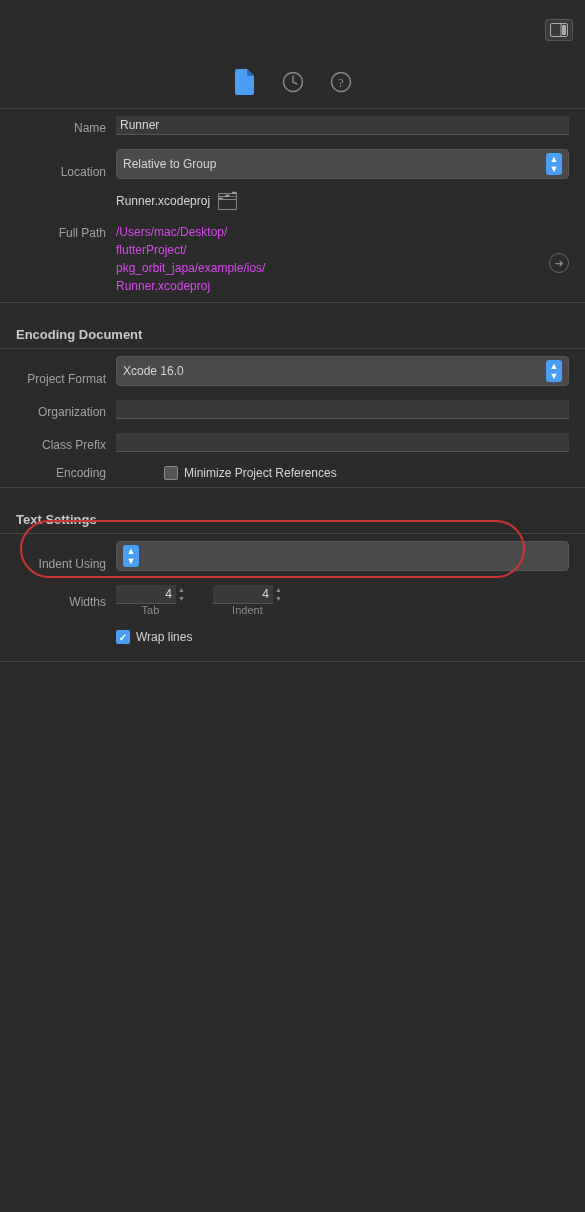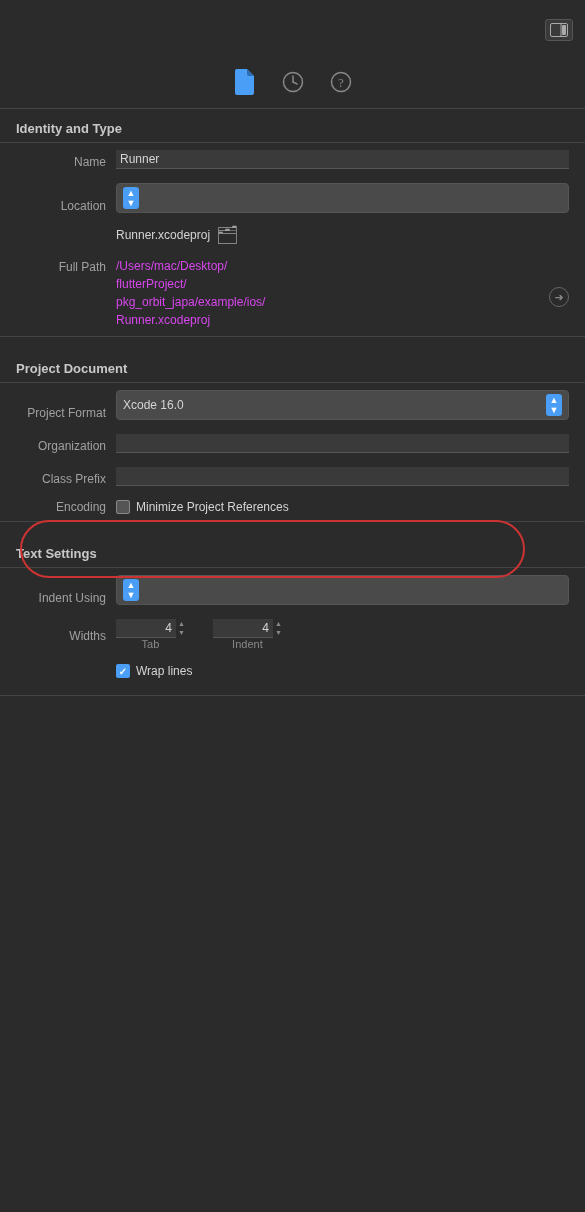--- a/index.html
+++ b/index.html
@@ -188,20 +188,21 @@
     .full-divider {
       height: 1px;
       background: #444;
       margin: 0;
     }
 
     .checkbox-row {
       display: flex;
       align-items: center;
       padding: 7px 16px;
+      gap: 48px;
     }
 
     .checkbox-label-col {
       width: 100px;
       text-align: right;
       padding-right: 10px;
       color: #a0a0a0;
       font-size: 12px;
       flex-shrink: 0;
     }
@@ -326,33 +327,33 @@
       </svg>
     </div>
     <div class="tab-icon">
       <svg width="22" height="22" viewBox="0 0 22 22" fill="none">
         <circle cx="11" cy="11" r="9.5" stroke="#888" stroke-width="1.5" fill="none"></circle>
         <text x="11" y="16" text-anchor="middle" fill="#888" font-size="13" font-family="serif">?</text>
       </svg>
     </div>
   </div>
 
-  <div class="section-header">Identity and Type</div>
 
   <div class="field-row">
     <div class="field-label">Name</div>
     <div class="field-value">
       <input type="text" class="text-input" value="Runner" style="">
     </div>
   </div>
 
   <div class="field-row">
     <div class="field-label">Location</div>
     <div class="field-value">
       <div class="select-wrapper">
+        <span class="select-label">Relative to Group</span>
         <div class="blue-stepper">
           <span class="blue-stepper-arrow">▲</span>
           <span class="blue-stepper-arrow">▼</span>
         </div>
       </div>
     </div>
   </div>
 
   <div class="file-row">
     <span class="file-name">Runner.xcodeproj</span>
@@ -367,21 +368,21 @@
         flutterProject/<br>
         pkg_orbit_japa/example/ios/<br>
         Runner.xcodeproj
       </div>
       <div class="arrow-circle">➜</div>
     </div>
   </div>
 
   <div class="full-divider"></div>
 
-  <div class="section-header" style="margin-top:12px;">Project Document</div>
+  <div class="section-header" style="margin-top:12px;">Encoding Document</div>
 
   <div class="field-row" style="position:relative;">
     <div class="field-label">Project Format</div>
     <div class="field-value">
       <div class="select-wrapper">
         <span class="select-label">Xcode 16.0</span>
         <div class="blue-stepper">
           <span class="blue-stepper-arrow">▲</span>
           <span class="blue-stepper-arrow">▼</span>
         </div>

